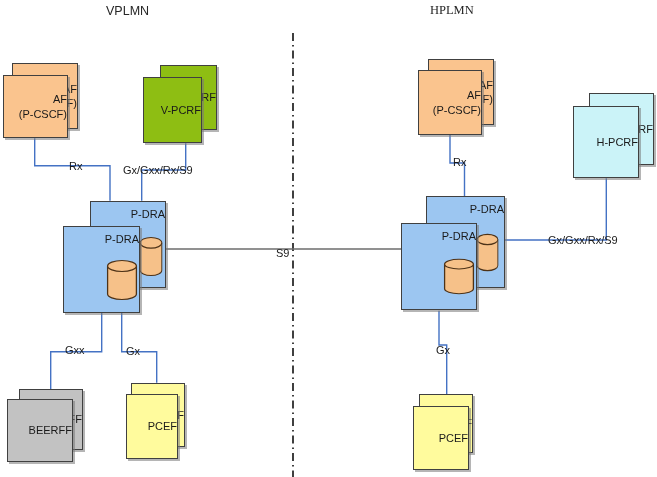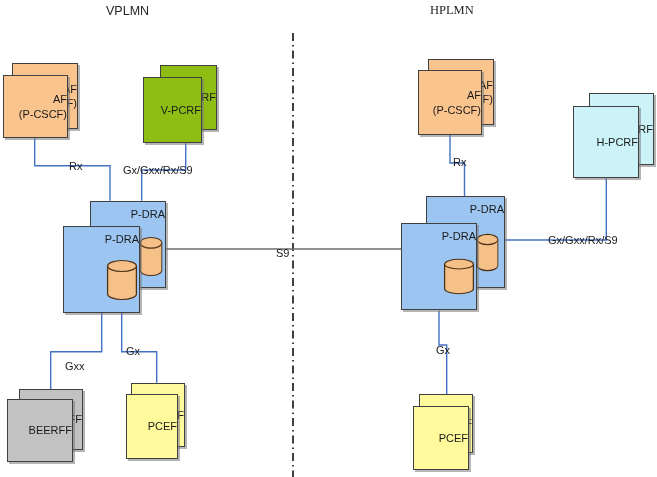--- a/index.html
+++ b/index.html
@@ -134,19 +134,19 @@
   <div class="box yellow back" style="left:419px;top:394px;width:54px;height:59px;">
     <span class="bl">PCEF</span>
   </div>
   <div class="box yellow front" style="left:413px;top:406px;width:56px;height:64px;">
     <span class="bl">PCEF</span>
   </div>
 
   <div class="elabel" style="left:69px;top:160px;">Rx</div>
   <div class="elabel" style="left:123px;top:164px;">Gx/Gxx/Rx/S9</div>
   <div class="elabel" style="left:276px;top:247px;">S9</div>
-  <div class="elabel" style="left:65px;top:360px;">Gxx</div>
+  <div class="elabel" style="left:65px;top:344px;">Gxx</div>
   <div class="elabel" style="left:126px;top:345px;">Gx</div>
   <div class="elabel" style="left:453px;top:156px;">Rx</div>
   <div class="elabel" style="left:548px;top:234px;">Gx/Gxx/Rx/S9</div>
   <div class="elabel" style="left:436px;top:344px;">Gx</div>
 
 </div>
 
 </body></html>

